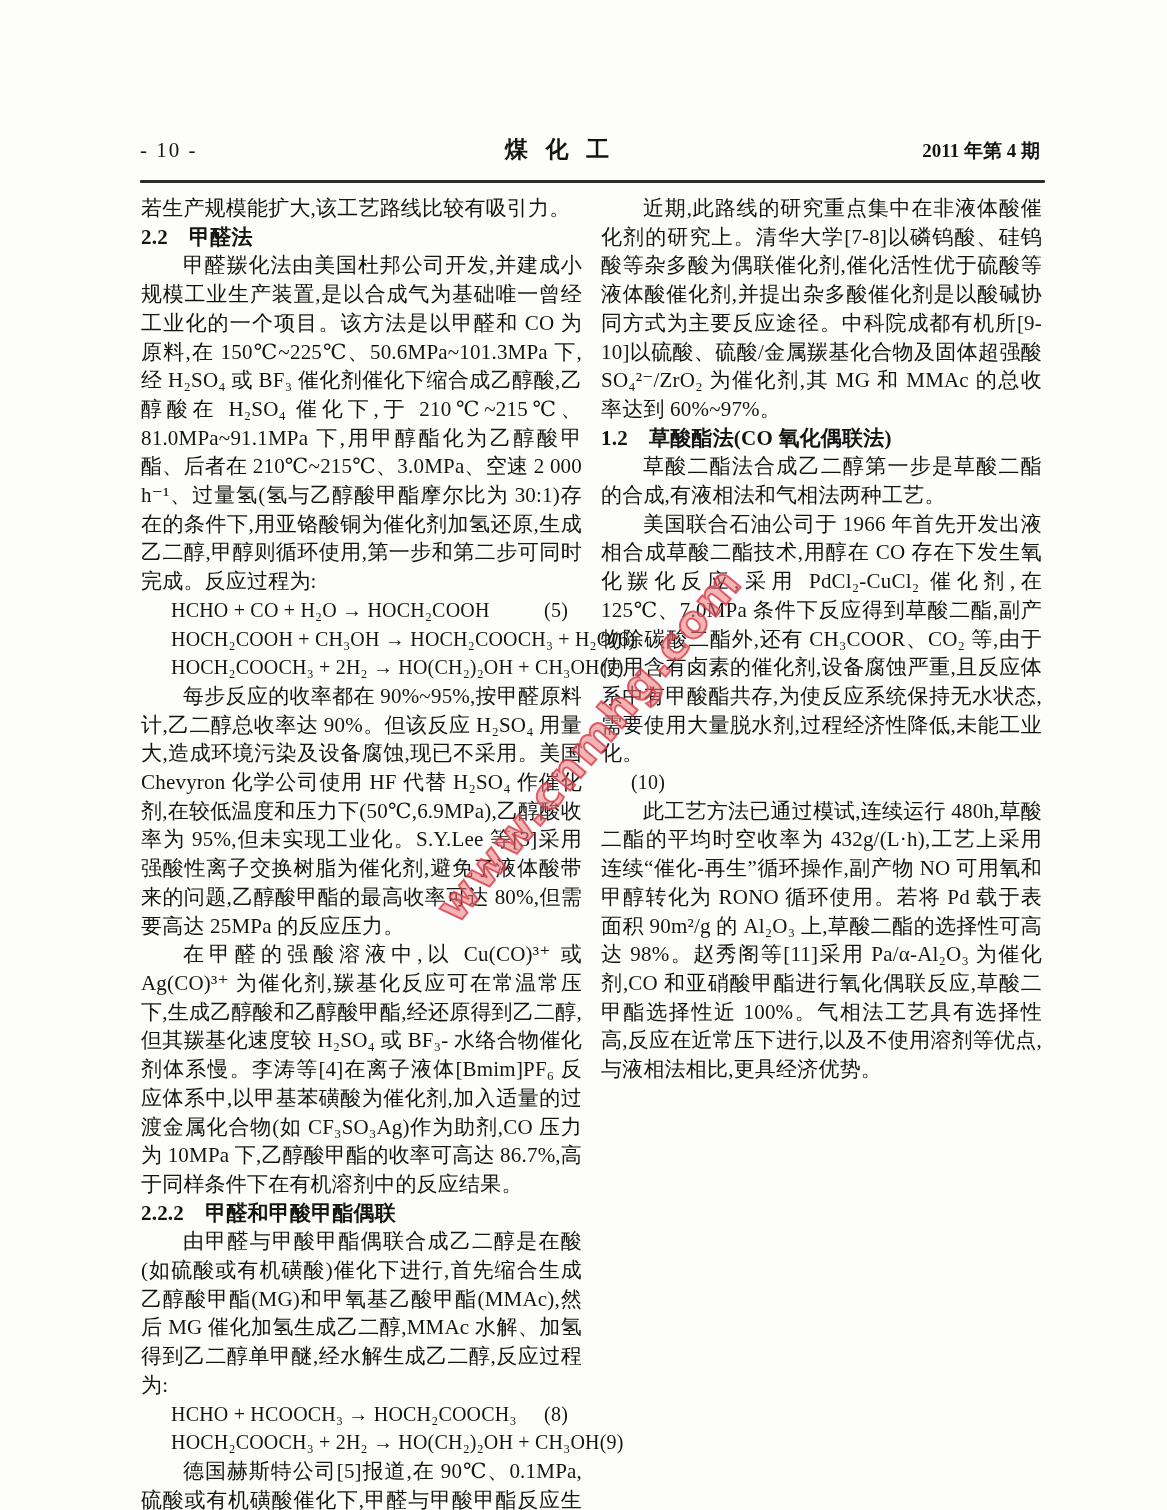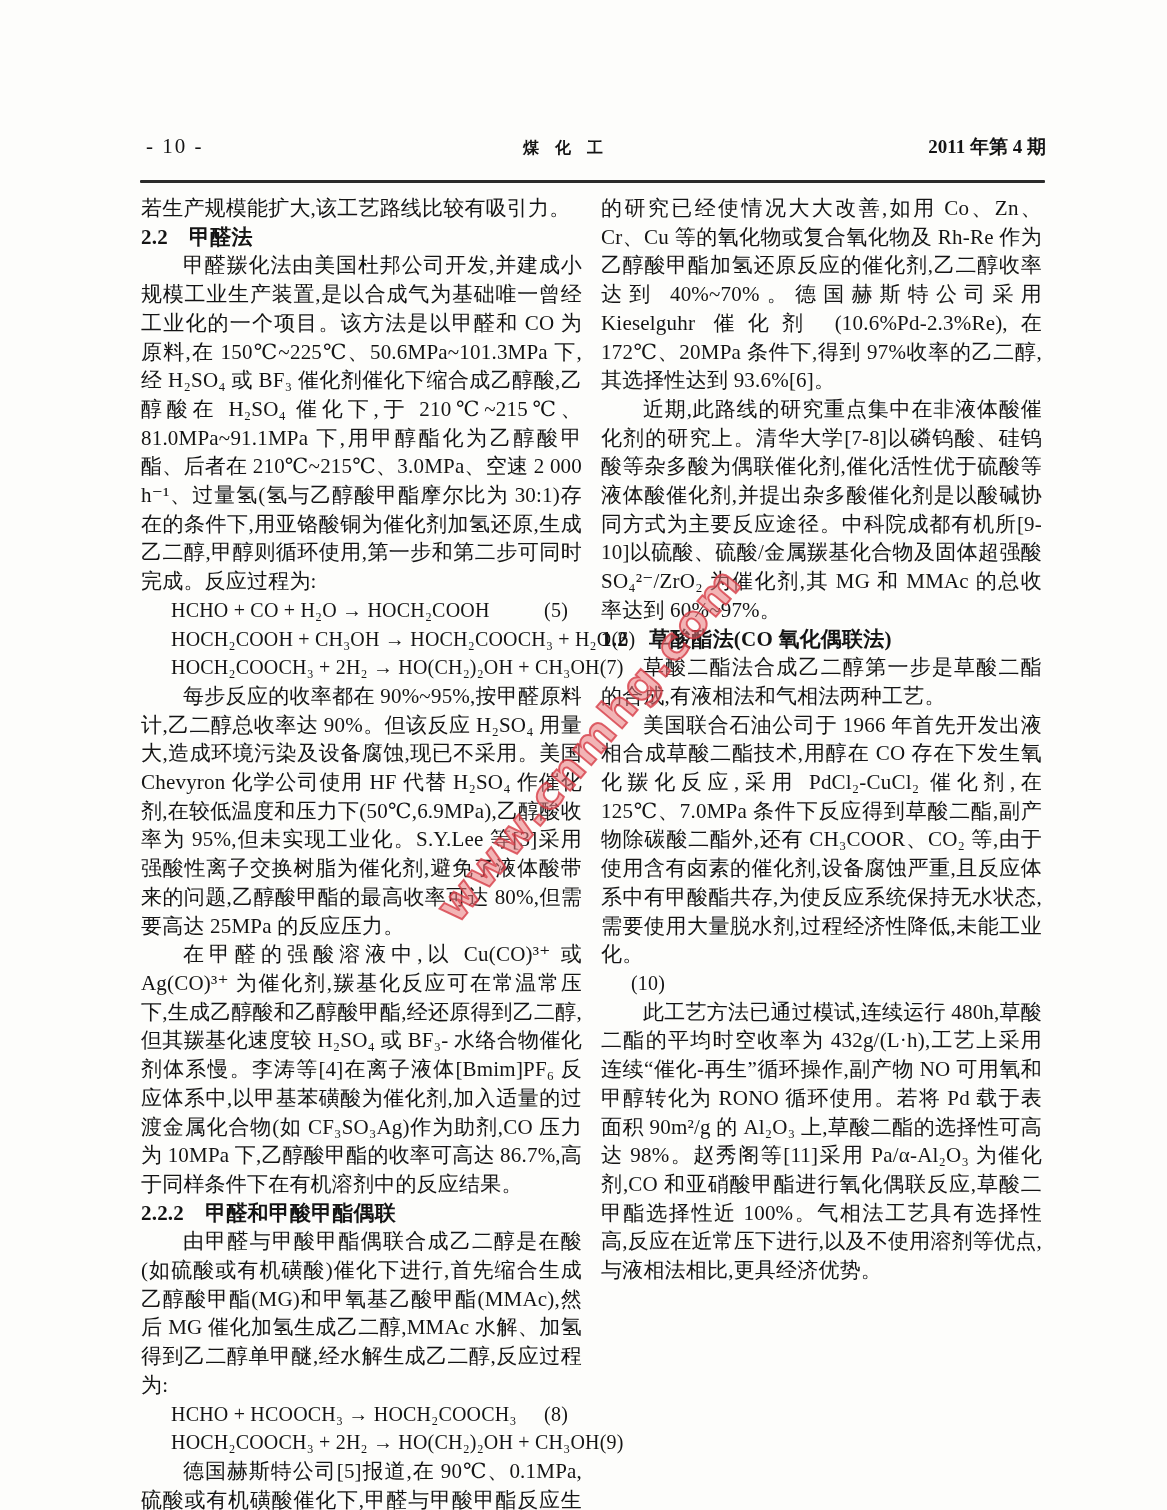--- a/index.html
+++ b/index.html
@@ -7,26 +7,26 @@
     width:1167px;height:1510px;
     background:#fdfdfb;
     font-family:"Liberation Serif","DejaVu Serif",serif;
     position:relative;
     overflow:hidden;
     color:#141414;
   }
   .page{position:absolute;inset:0;}
   
   .hdr{
-    position:absolute;left:146px;top:134px;width:900px;
+    position:absolute;left:140px;top:134px;width:900px;
     display:flex;justify-content:space-between;align-items:baseline;
     font-size:21px;
   }
   .hdr-pageno{letter-spacing:2px;}
-  .hdr-title{font-weight:700;font-size:16px;letter-spacing:6px;}
+  .hdr-title{font-weight:700;font-size:23px;letter-spacing:6px;}
   .hdr-issue{font-weight:700;font-size:19px;}
   .rule{
     position:absolute;left:140px;top:180px;width:905px;height:3px;
     background:#2b2b2b;border-radius:1px;
   }
   
   .col{
     position:absolute;top:194px;width:441px;
     font-size:21px;line-height:28.7px;
     text-align:justify;text-justify:inter-ideograph;
@@ -97,21 +97,20 @@
         <span class="eq-f">HCHO + HCOOCH₃ → HOCH₂COOCH₃</span>
         <span class="eq-n">(8)</span>
       </div>
       <div class="blk eq">
         <span class="eq-f">HOCH₂COOCH₃ + 2H₂ → HO(CH₂)₂OH + CH₃OH</span>
         <span class="eq-n">(9)</span>
       </div>
       <div class="blk p">德国赫斯特公司[5]报道,在 90℃、0.1MPa,硫酸或有机磺酸催化下,甲醛与甲酸甲酯反应生成乙醇酸甲酯,但收率并不高,乙二醇收率难以超过 30%。近年来</div>
     </div>
   <div class="col col-right">
-      <div class="blk pc">的研究已经使情况大大改善,如用 Co、Zn、Cr、Cu 等的氧化物或复合氧化物及 Rh-Re 作为乙醇酸甲酯加氢还原反应的催化剂,乙二醇收率达到 40%~70%。德国赫斯特公司采用 Kieselguhr 催化剂 (10.6%Pd-2.3%Re),在 172℃、20MPa 条件下,得到 97%收率的乙二醇,其选择性达到 93.6%[6]。</div>
       <div class="blk p">近期,此路线的研究重点集中在非液体酸催化剂的研究上。清华大学[7-8]以磷钨酸、硅钨酸等杂多酸为偶联催化剂,催化活性优于硫酸等液体酸催化剂,并提出杂多酸催化剂是以酸碱协同方式为主要反应途径。中科院成都有机所[9-10]以硫酸、硫酸/金属羰基化合物及固体超强酸 SO₄²⁻/ZrO₂ 为催化剂,其 MG 和 MMAc 的总收率达到 60%~97%。</div>
       <div class="blk h2">1.2　草酸酯法(CO 氧化偶联法)</div>
       <div class="blk p">草酸二酯法合成乙二醇第一步是草酸二酯的合成,有液相法和气相法两种工艺。</div>
       <div class="blk p">美国联合石油公司于 1966 年首先开发出液相合成草酸二酯技术,用醇在 CO 存在下发生氧化羰化反应,采用 PdCl₂-CuCl₂ 催化剂,在 125℃、7.0MPa 条件下反应得到草酸二酯,副产物除碳酸二酯外,还有 CH₃COOR、CO₂ 等,由于使用含有卤素的催化剂,设备腐蚀严重,且反应体系中有甲酸酯共存,为使反应系统保持无水状态,需要使用大量脱水剂,过程经济性降低,未能工业化。</div>
       <div class="blk eq">
         <span class="eq-n">(10)</span>
       </div>
       <div class="blk p">此工艺方法已通过模试,连续运行 480h,草酸二酯的平均时空收率为 432g/(L·h),工艺上采用连续“催化-再生”循环操作,副产物 NO 可用氧和甲醇转化为 RONO 循环使用。若将 Pd 载于表面积 90m²/g 的 Al₂O₃ 上,草酸二酯的选择性可高达 98%。赵秀阁等[11]采用 Pa/α-Al₂O₃ 为催化剂,CO 和亚硝酸甲酯进行氧化偶联反应,草酸二甲酯选择性近 100%。气相法工艺具有选择性高,反应在近常压下进行,以及不使用溶剂等优点,与液相法相比,更具经济优势。</div>
     </div>
 

